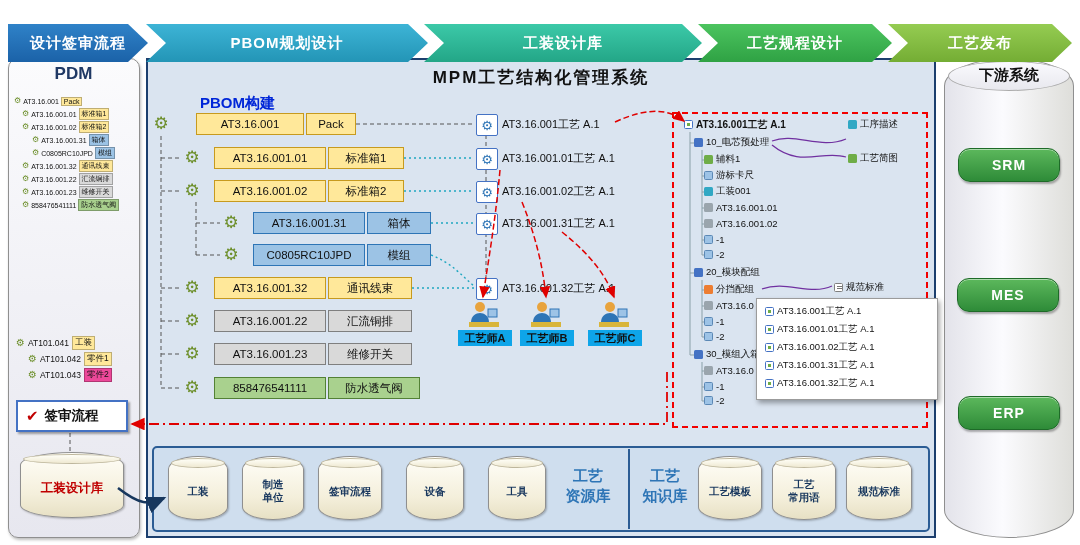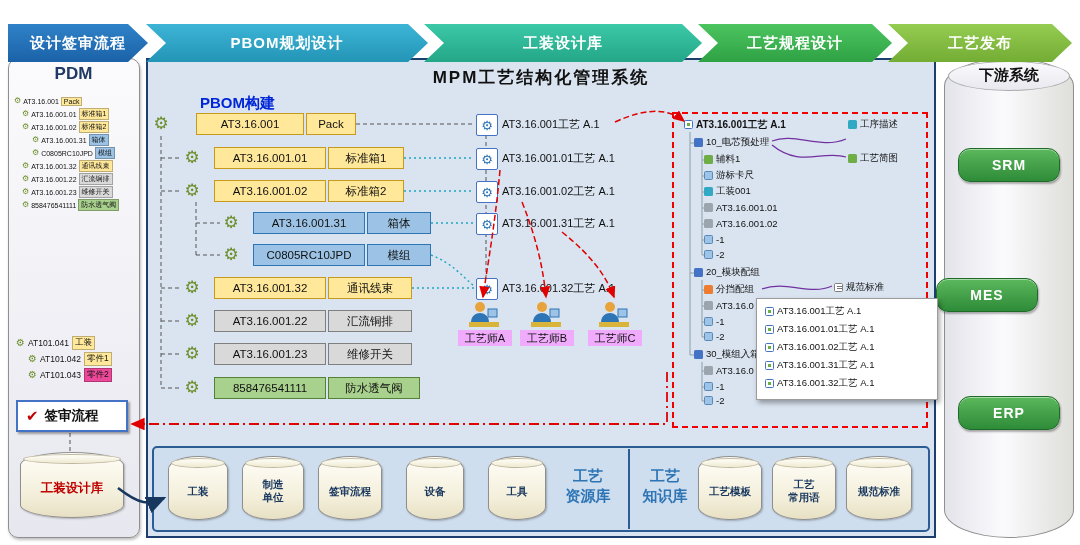--- a/index.html
+++ b/index.html
@@ -37,21 +37,21 @@
   .yellow{background:#ffe89a;border-color:#c79a1e}
   .blue{background:#9cc3e5;border-color:#2e75b6}
   .gray{background:#d9d9d9;border-color:#7f7f7f}
   .green{background:#a9d18e;border-color:#538135}
   .gear{position:absolute;width:20px;height:20px;color:#6d8f2b;font-size:17px;line-height:20px;text-align:center}
 
   .doc{position:absolute;width:20px;height:20px;background:#fff;border:1px solid #4472c4;border-radius:2px;
        display:flex;align-items:center;justify-content:center;color:#2e75b6;font-size:13px}
   .doclabel{position:absolute;font-size:11px;white-space:nowrap;height:16px;line-height:16px}
 
-  .eng-label{position:absolute;background:#f0abfc;font-size:11px;font-weight:normal;display:flex;
+  .eng-label{position:absolute;background:#0ea5e9;font-size:11px;font-weight:bold;display:flex;
              align-items:center;justify-content:center;height:16px;width:54px}
 
   
   .prow{position:absolute;display:flex;align-items:center;gap:2px;height:12px;font-size:7px;white-space:nowrap}
   .pgear{color:#6d8f2b;font-size:8px;line-height:8px}
   .pchip{padding:0 2px;border:0.5px solid rgba(0,0,0,.25)}
   .prow2{position:absolute;display:flex;align-items:center;gap:3px;height:14px;font-size:8.5px;white-space:nowrap}
 
   .signbtn{position:absolute;left:16px;top:400px;width:112px;height:32px;background:#fff;border:2px solid #4472c4;
            box-shadow:1.5px 2px 2px rgba(0,0,0,.35);display:flex;align-items:center;gap:6px;padding-left:8px;
@@ -447,21 +447,21 @@
 知识库</div>
 <div class="cyl" style="left:698px;top:456px;width:64px;height:64px;z-index:2"><span>工艺模板</span></div>
 <div class="cyl" style="left:772px;top:456px;width:64px;height:64px;z-index:2"><span>工艺
 常用语</span></div>
 <div class="cyl" style="left:846px;top:456px;width:66px;height:64px;z-index:2"><span>规范标准</span></div>
 
 <div class="abs titletext" style="left:944px;top:66px;width:130px;font-size:15px;z-index:2">下游系统</div>
 <div class="gbtn" style="left:958px;top:148px;z-index:2">
     <span>SRM</span>
   </div>
-<div class="gbtn" style="left:936px;top:278px;z-index:2">
+<div class="gbtn" style="left:957px;top:278px;z-index:2">
     <span>MES</span>
   </div>
 <div class="gbtn" style="left:958px;top:396px;z-index:2">
     <span>ERP</span>
   </div>
 
 <svg class="layer" width="1080" height="545" style="z-index:4">
   <defs>
     <marker id="ar" markerWidth="9" markerHeight="8" refX="7" refY="3.5" orient="auto">
         <path d="M0,0 L8,3.5 L0,7 z" fill="#e00000"></path>

